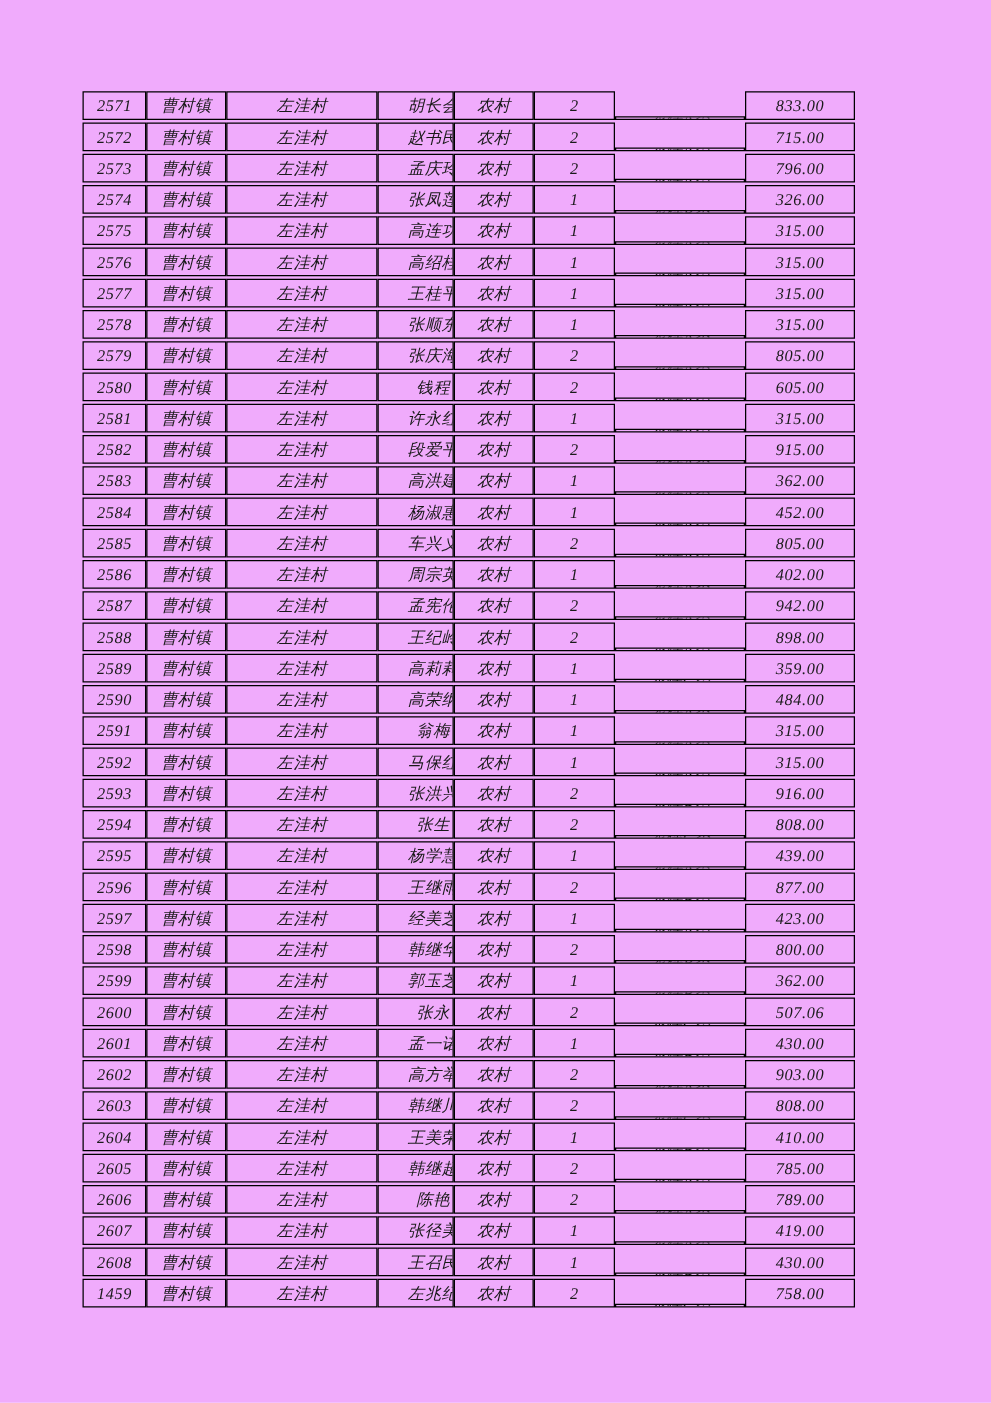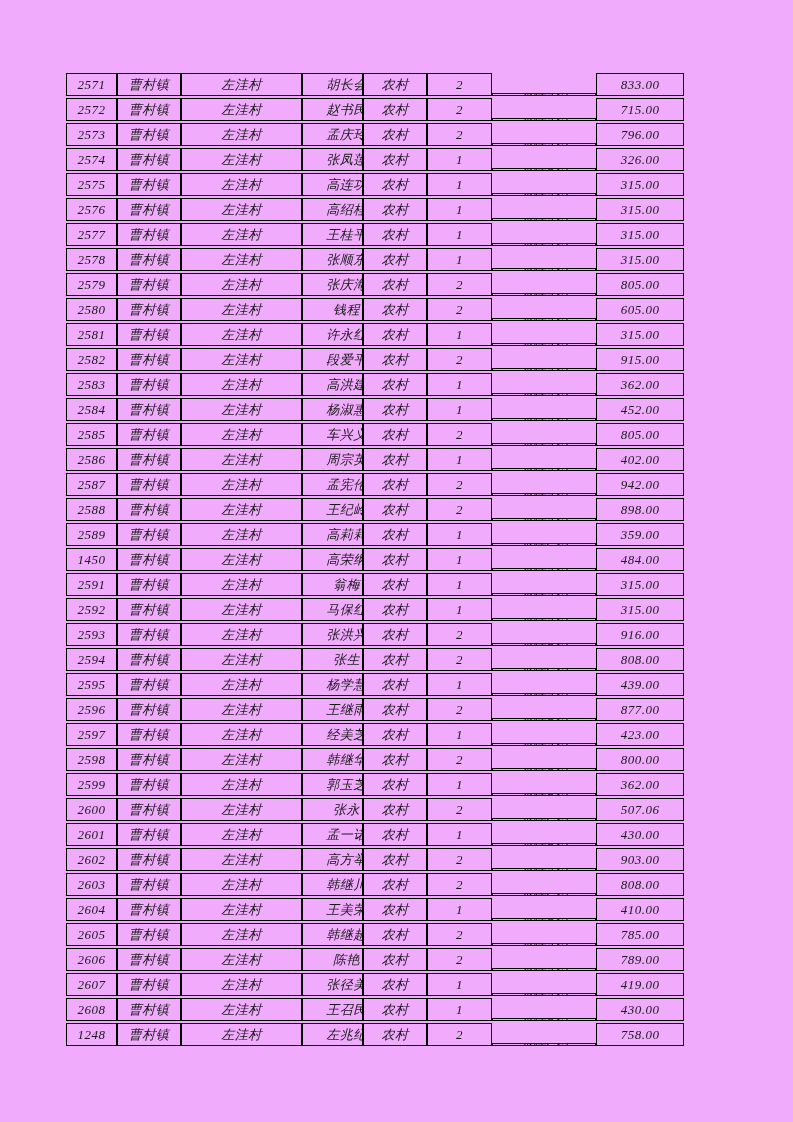--- a/index.html
+++ b/index.html
@@ -244,21 +244,21 @@
           <div class="cell c0">2589</div>
           <div class="cell c1">曹村镇</div>
           <div class="cell c2">左洼村</div>
           <div class="cell c3">高莉莉</div>
           <div class="cell c4">农村</div>
           <div class="cell c5">1</div>
           <div class="cell c6">农保C类</div>
           <div class="cell c7">359.00</div>
         </div>
         <div class="row">
-          <div class="cell c0">1450</div>
+          <div class="cell c0">2590</div>
           <div class="cell c1">曹村镇</div>
           <div class="cell c2">左洼村</div>
           <div class="cell c3">高荣纲</div>
           <div class="cell c4">农村</div>
           <div class="cell c5">1</div>
           <div class="cell c6">农保A类</div>
           <div class="cell c7">484.00</div>
         </div>
         <div class="row">
           <div class="cell c0">2591</div>
@@ -434,21 +434,21 @@
           <div class="cell c0">2608</div>
           <div class="cell c1">曹村镇</div>
           <div class="cell c2">左洼村</div>
           <div class="cell c3">王召民</div>
           <div class="cell c4">农村</div>
           <div class="cell c5">1</div>
           <div class="cell c6">农保B类</div>
           <div class="cell c7">430.00</div>
         </div>
         <div class="row">
-          <div class="cell c0">1248</div>
+          <div class="cell c0">1459</div>
           <div class="cell c1">曹村镇</div>
           <div class="cell c2">左洼村</div>
           <div class="cell c3">左兆纪</div>
           <div class="cell c4">农村</div>
           <div class="cell c5">2</div>
           <div class="cell c6">农保C类</div>
           <div class="cell c7">758.00</div>
         </div>
       </div>
   </div>

